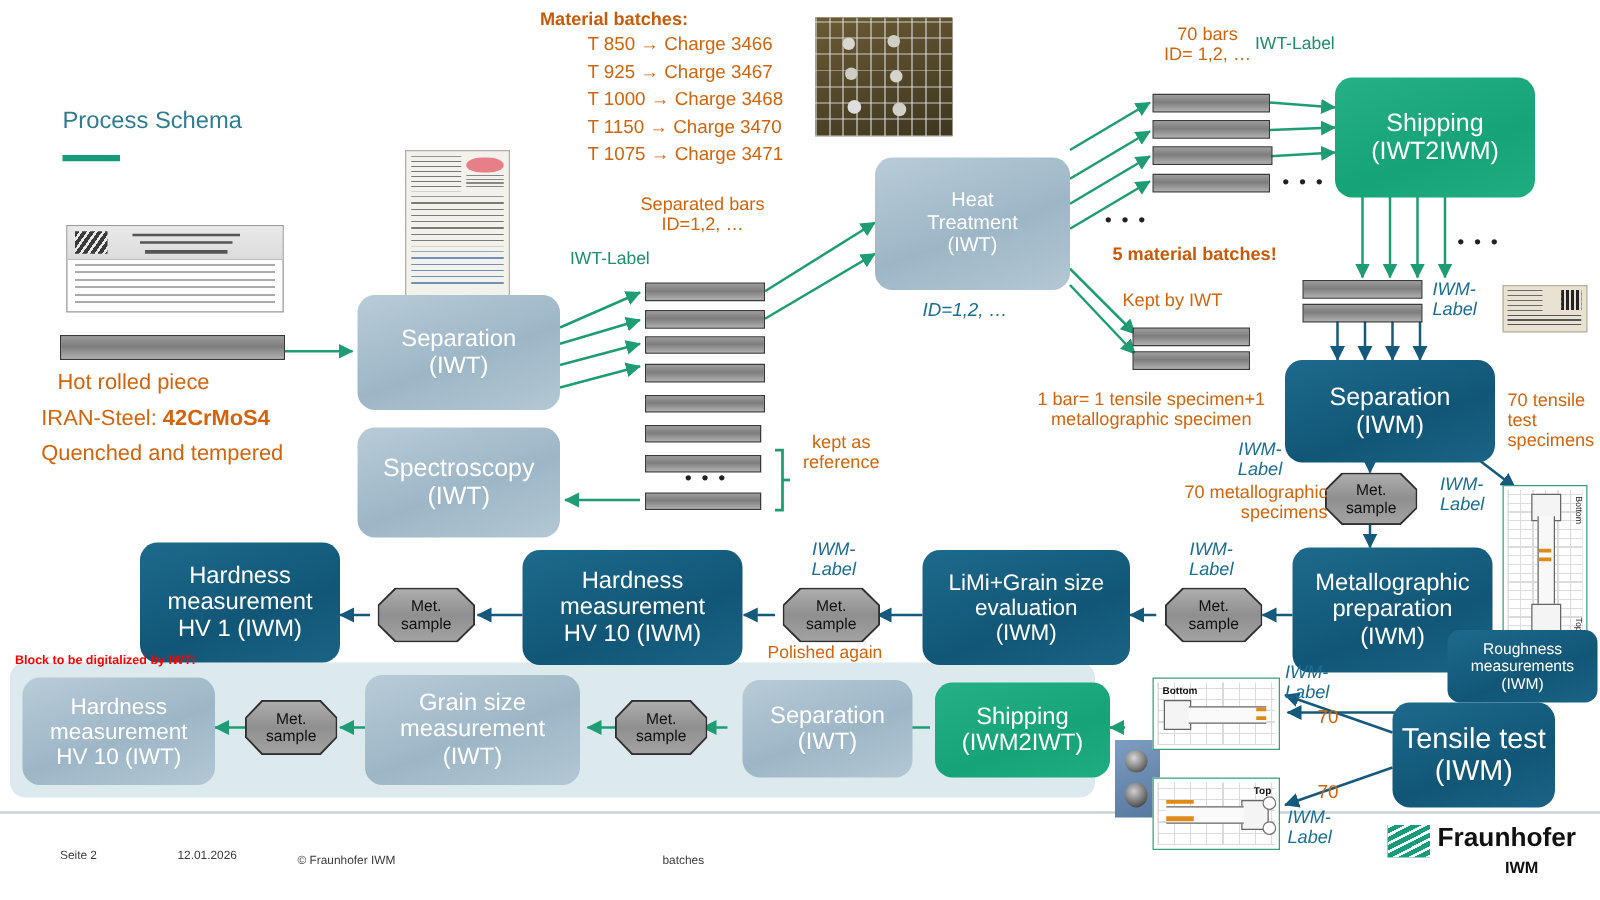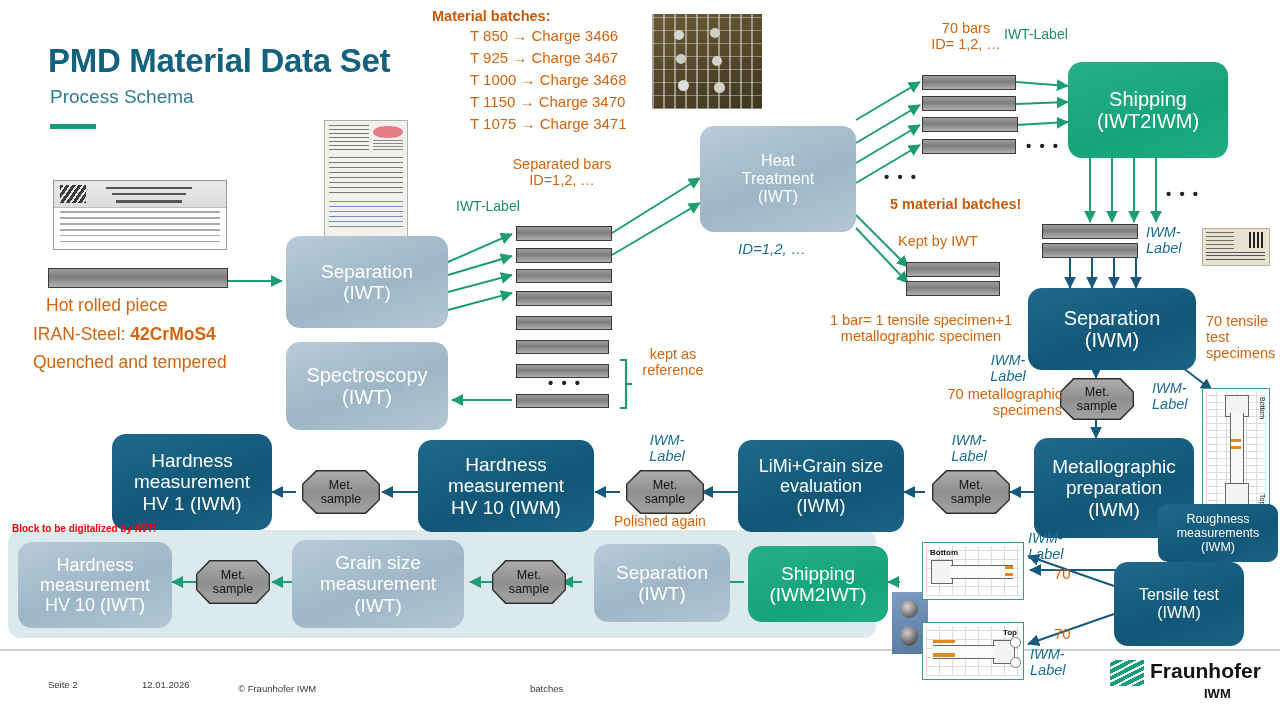--- a/index.html
+++ b/index.html
@@ -158,21 +158,20 @@
     </g>
 
     <g stroke="#1E9C74" stroke-width="2.2" fill="none">
       <path d="M620,360 L626,360 L626,408 L620,408"></path>
       <path d="M626,384 L632,384"></path>
     </g>
 
     <path d="M1196,534 L1210,520" stroke="#15597C" stroke-width="2" fill="none"></path>
   </svg>
 
-  <div class="abs" id="title">PMD Material Data Set</div>
   <div class="abs" id="subtitle">Process Schema</div>
   <div class="abs" id="title-rule"></div>
 
   <div class="photo cert" style="left:53px;top:180px;width:172px;height:68px;">
     <div class="cert-hdr">
       <div class="cert-line" style="left:52px;top:6px;width:86px;height:2px;"></div>
       <div class="cert-line" style="left:58px;top:12px;width:74px;height:2px;"></div>
       <div class="cert-line" style="left:62px;top:19px;width:66px;height:3px;"></div>
       <div style="position:absolute;left:6px;top:4px;width:26px;height:18px;background:repeating-linear-gradient(125deg,#3a3a3a 0 3px,#e9e9e9 3px 5px);"></div>
     </div>
@@ -293,21 +292,21 @@
 (IWM)</div>
 
   <div class="pbox dark abs" style="left:1034px;top:438px;width:160px;height:100px;font-size:19px;white-space:pre-line;">Metallographic
 preparation
 (IWM)</div>
 
   <div class="pbox dark abs" style="left:1158px;top:504px;width:120px;height:58px;font-size:12.5px;border-radius:10px;white-space:pre-line;">Roughness
 measurements
 (IWM)</div>
 
-  <div class="pbox dark abs" style="left:1114px;top:562px;width:130px;height:84px;font-size:16px;white-space:pre-line;">Tensile test
+  <div class="pbox dark abs" style="left:1114px;top:562px;width:130px;height:84px;font-size:23px;white-space:pre-line;">Tensile test
 (IWM)</div>
 
   <div class="pbox dark abs" style="left:738px;top:440px;width:166px;height:92px;font-size:18px;white-space:pre-line;">LiMi+Grain size
 evaluation
 (IWM)</div>
 
   <div class="pbox dark abs" style="left:418px;top:440px;width:176px;height:92px;font-size:19px;white-space:pre-line;">Hardness
 measurement
 HV 10 (IWM)</div>
 

